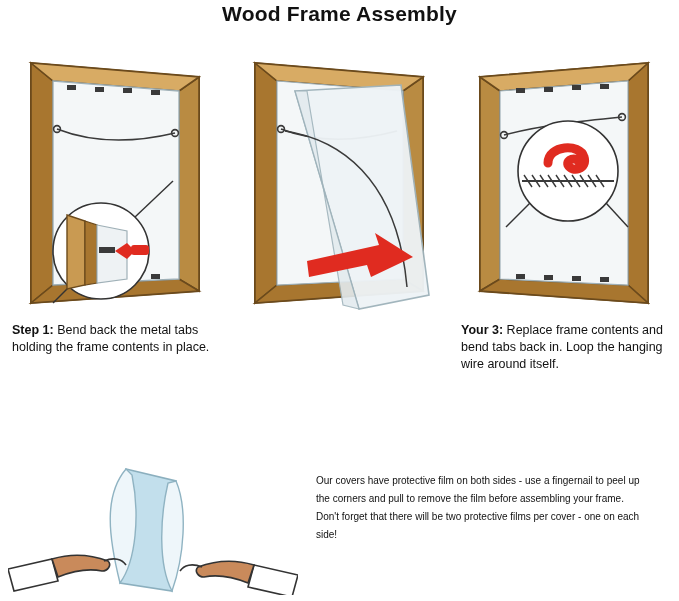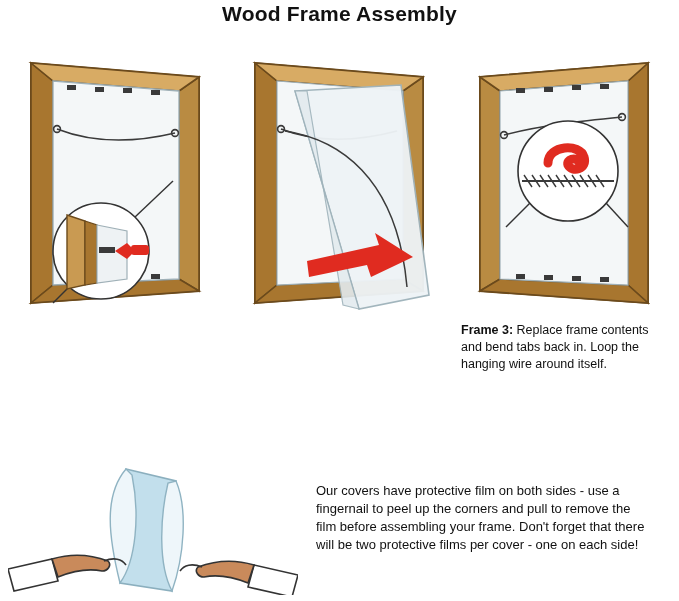--- a/index.html
+++ b/index.html
@@ -93,22 +93,22 @@
     width: 290px;
     height: 130px;
     position: relative;
     margin-left: 8px;
     margin-top: 10px;
   }
 
   .acrylic-text {
     width: 330px;
     margin-left: 18px;
-    margin-top: 27px;
-    font-size: 13px;
+    margin-top: 17px;
+    font-size: 10px;
     line-height: 18px;
     color: #111;
   }
 
   svg { display: block; }
 </style>
 </head>
 <body>
 
 <div class="page">
@@ -146,20 +146,23 @@
           <line x1="112" y1="162" x2="150" y2="126" stroke="#333333" stroke-width="1.4"></line>
           <line x1="46" y1="232" x2="30" y2="248" stroke="#333333" stroke-width="1.4"></line>
 
           <polygon points="44,160 62,166 62,230 44,234" fill="#c99a52" stroke="#6b4a1c" stroke-width="1.4"></polygon>
           <polygon points="62,166 74,170 74,228 62,230" fill="#a8762f" stroke="#6b4a1c" stroke-width="1.2"></polygon>
           <polygon points="74,170 104,176 104,224 74,228" fill="#eef2f4" stroke="#9fb0b7" stroke-width="1.2"></polygon>
           <rect x="76" y="192" width="16" height="6" fill="#3a3a3a"></rect>
           <path d="M92,196 L104,188 L112,196 L104,204 Z" fill="#e02b20"></path>
           <rect x="108" y="190" width="18" height="10" rx="3" fill="#e02b20"></rect>
         </svg>
+      </div>
+      <div class="step-caption">
+        <b>Step 1:</b><span> Bend back the metal tabs holding the frame contents in place.</span>
       </div>
     </div>
 
     <div class="step-col">
       <div class="frame-art">
         <svg viewBox="0 0 185 255" width="185" height="255" aria-hidden="true">
 
           <polygon points="8,8 176,22 176,236 8,248" fill="#c99a52" stroke="#6b4a1c" stroke-width="2"></polygon>
           <polygon points="8,8 30,26 30,230 8,248" fill="#a8762f" stroke="#6b4a1c" stroke-width="1.6"></polygon>
           <polygon points="176,22 156,36 156,224 176,236" fill="#b98b42" stroke="#6b4a1c" stroke-width="1.6"></polygon>
@@ -211,21 +214,21 @@
 
           <path d="M50,126 L142,126" stroke="#3a3a3a" stroke-width="2"></path>
           <g stroke="#3a3a3a" stroke-width="1.4" fill="none">
             <path d="M52,120 L60,132 M60,120 L68,132 M68,120 L76,132 M76,120 L84,132 M84,120 L92,132 M92,120 L100,132 M100,120 L108,132 M108,120 L116,132 M116,120 L124,132 M124,120 L132,132"></path>
           </g>
 
           <path d="M76,108 C76,90 108,88 112,102 C116,114 100,118 96,110 C94,104 104,102 106,106" fill="none" stroke="#e02b20" stroke-width="9" stroke-linecap="round"></path>
         </svg>
       </div>
       <div class="step-caption">
-        <b>Frame 3:</b><span> Replace frame contents and bend tabs back in. Loop the hanging wire around itself.</span>
+        <b>Your 3:</b><span> Replace frame contents and bend tabs back in. Loop the hanging wire around itself.</span>
       </div>
     </div>
 
   </div>
 
 
   <div class="acrylic-row">
 
     <div class="acrylic-art">
       <svg viewBox="0 0 290 130" width="290" height="130" aria-hidden="true">

